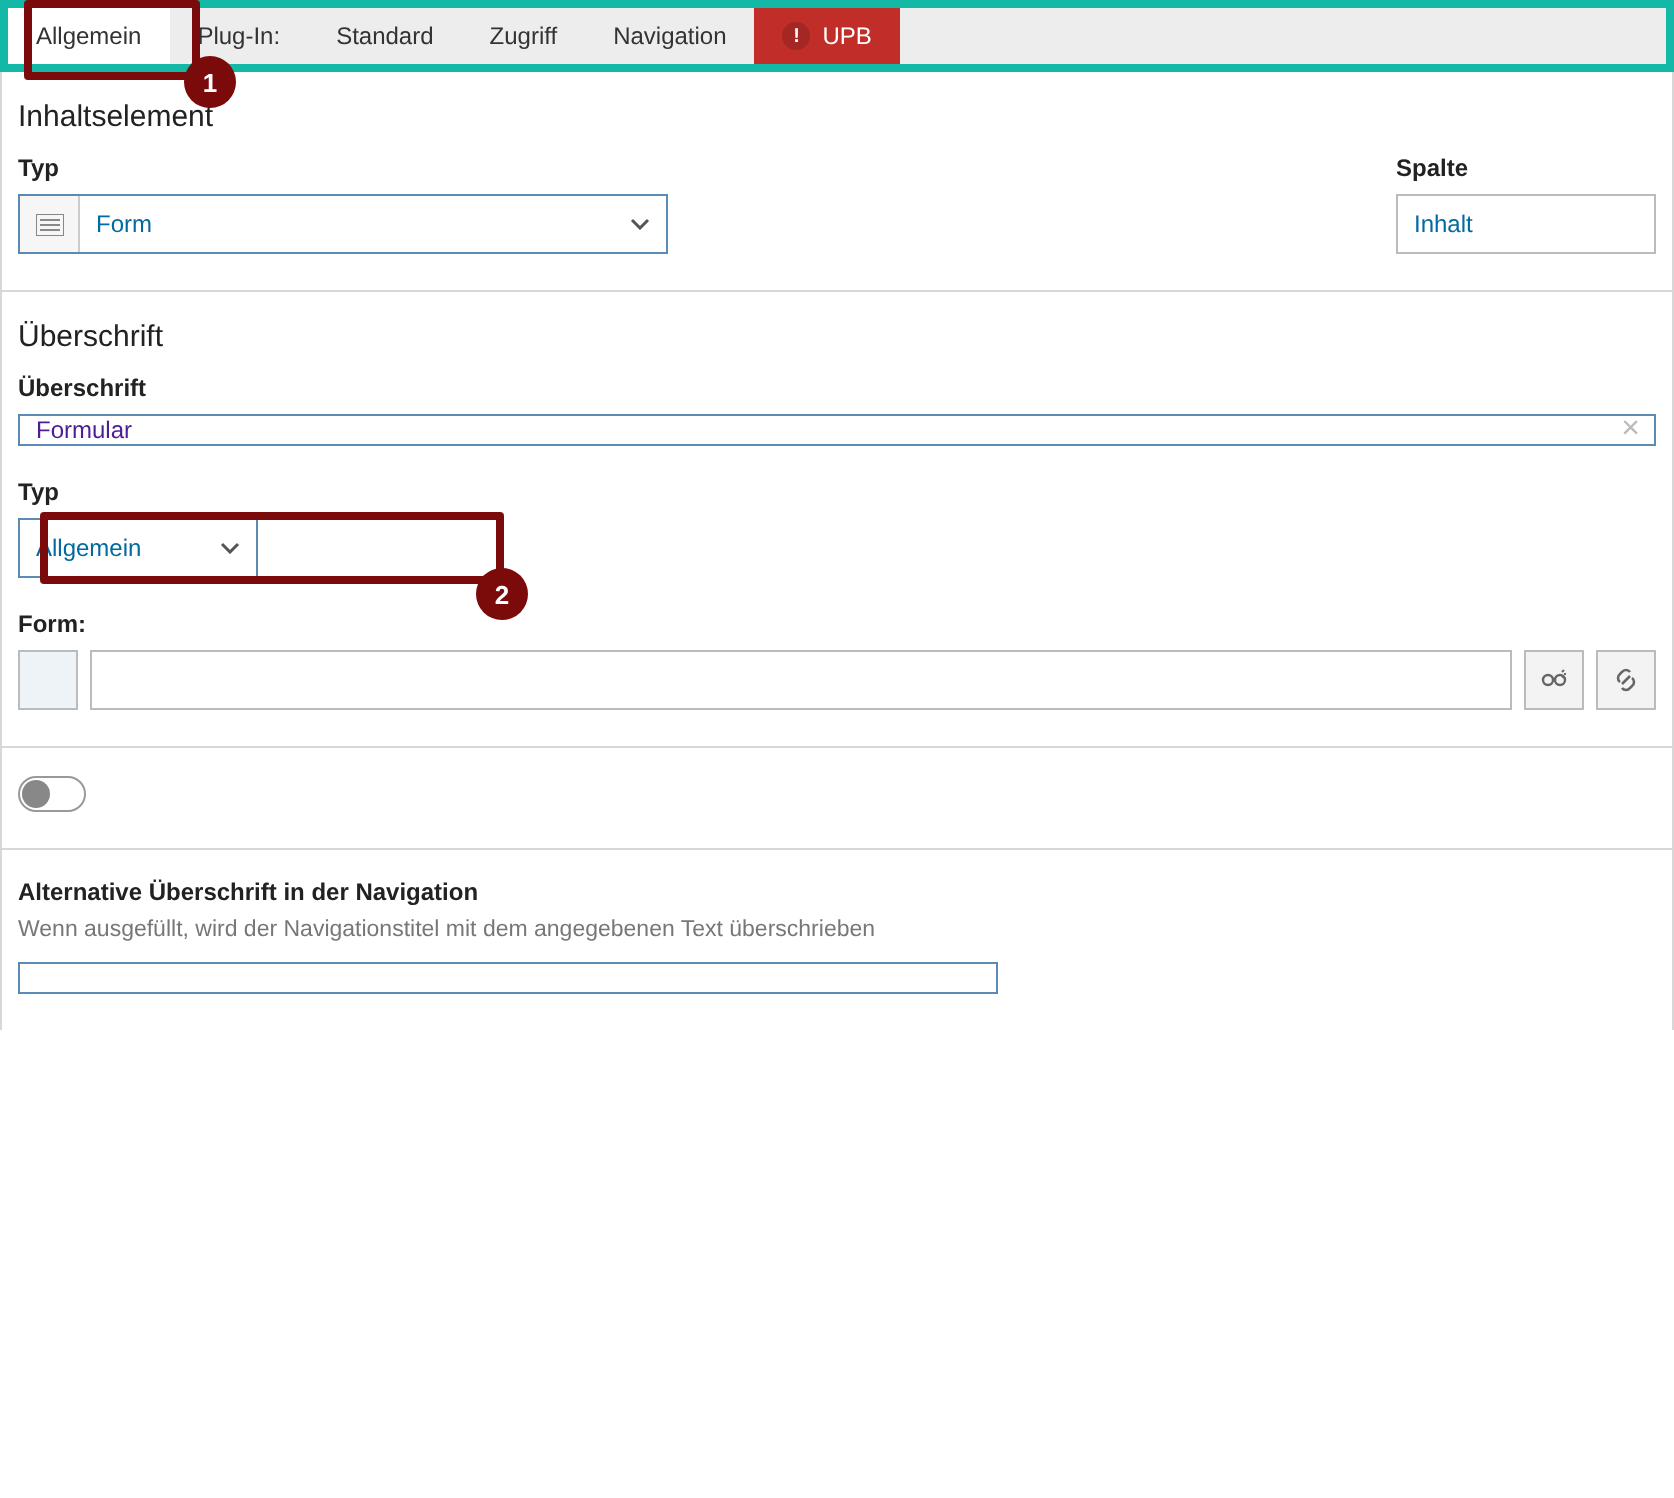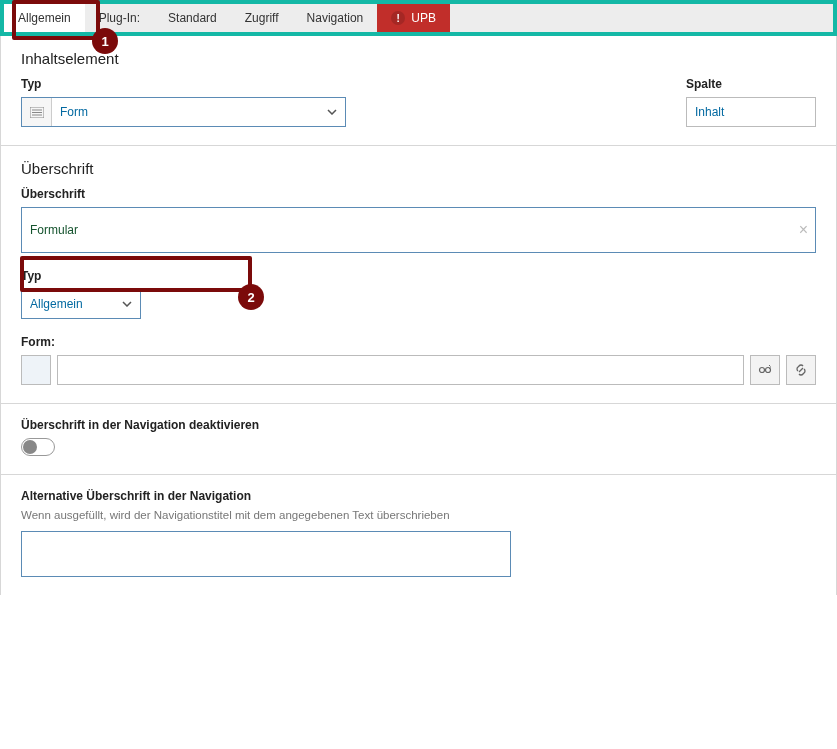--- a/index.html
+++ b/index.html
@@ -5,40 +5,40 @@
   * { box-sizing: border-box; margin: 0; padding: 0; }
   body { font-family: Verdana, Geneva, sans-serif; font-size: 12px; color: #333; background: #fff; width: 837px; }
   
   .tabbar { background: #ededed; border: 4px solid #14b8a6; display: flex; align-items: center; height: 36px; }
   .tab { padding: 0 14px; height: 100%; display: flex; align-items: center; cursor: pointer; color: #333; }
   .tab.active { background: #fff; }
   .tab.upb { background: #c12e2a; color: #fff; gap: 6px; }
   .warn-badge { width: 14px; height: 14px; border-radius: 50%; background: #a52724; color: #fff; display: inline-flex; align-items: center; justify-content: center; font-size: 10px; font-weight: bold; }
   
   .panel { border-left: 1px solid #d7d7d7; border-right: 1px solid #d7d7d7; }
-  .section { padding: 14px 20px 18px; border-bottom: 1px solid #d7d7d7; }
+  .section { padding: 14px 8px 18px; border-bottom: 1px solid #d7d7d7; }
   .section:last-child { border-bottom: none; }
   
   .section-title { font-size: 15px; color: #222; margin-bottom: 10px; }
   .field-label { font-weight: bold; font-size: 12px; color: #222; margin-bottom: 6px; display: block; }
   .field-help { font-size: 11.5px; color: #777; margin-bottom: 10px; }
   
   .row { display: flex; gap: 30px; }
   .col-typ { width: 325px; }
   .col-spalte { margin-left: auto; width: 130px; }
   
   .select-wrap { display: flex; border: 1px solid #5b8bb5; background: #fff; height: 30px; }
   .select-wrap.gray { border-color: #bbb; }
   .select-icon-prefix { width: 30px; display: flex; align-items: center; justify-content: center; border-right: 1px solid #ccc; background: #f6f6f6; }
   .select-icon-prefix svg { width: 14px; height: 11px; }
   .select-body { flex: 1; display: flex; align-items: center; justify-content: space-between; padding: 0 8px; cursor: pointer; }
   .select-text { color: #0369a1; }
   .chevron { width: 10px; height: 6px; }
   
-  .text-input { width: 100%; height: 46px; border: 1px solid #5b8bb5; padding: 0 28px 0 8px; font-family: inherit; font-size: 12px; color: #14532d; }
+  .text-input { width: 100%; height: 16px; border: 1px solid #5b8bb5; padding: 0 28px 0 8px; font-family: inherit; font-size: 12px; color: #4c1d95; }
   .text-input.narrow { width: 490px; }
   .input-wrap { position: relative; }
   .input-clear { position: absolute; right: 8px; top: 50%; transform: translateY(-50%); color: #bbb; font-size: 16px; cursor: pointer; }
   
   .typ-standard { width: 120px; }
   
   .field-block { margin-bottom: 16px; }
   .field-block:last-child { margin-bottom: 0; }
   
   .link-row { display: flex; gap: 6px; align-items: stretch; }
@@ -156,21 +156,20 @@
           <div class="icon-btn">
             <svg viewBox="0 0 14 14">
                 <path d="M5 9 L9 5 M4 8 a2.5 2.5 0 0 1 0 -4 l1 -1 a2.5 2.5 0 0 1 4 0 M10 6 a2.5 2.5 0 0 1 0 4 l-1 1 a2.5 2.5 0 0 1 -4 0" fill="none" stroke="#666" stroke-width="1.3"></path>
               </svg>
           </div>
         </div>
       </div>
     </div>
 
     <div class="section">
-      <span class="field-label">Überschrift in der Navigation deaktivieren</span>
       <div class="toggle">
         <div class="toggle-knob"></div>
       </div>
     </div>
 
     <div class="section">
       <span class="field-label">Alternative Überschrift in der Navigation</span>
       <div class="field-help">Wenn ausgefüllt, wird der Navigationstitel mit dem angegebenen Text überschrieben</div>
       <input type="text" class="text-input narrow" value="" style="">
     </div>

